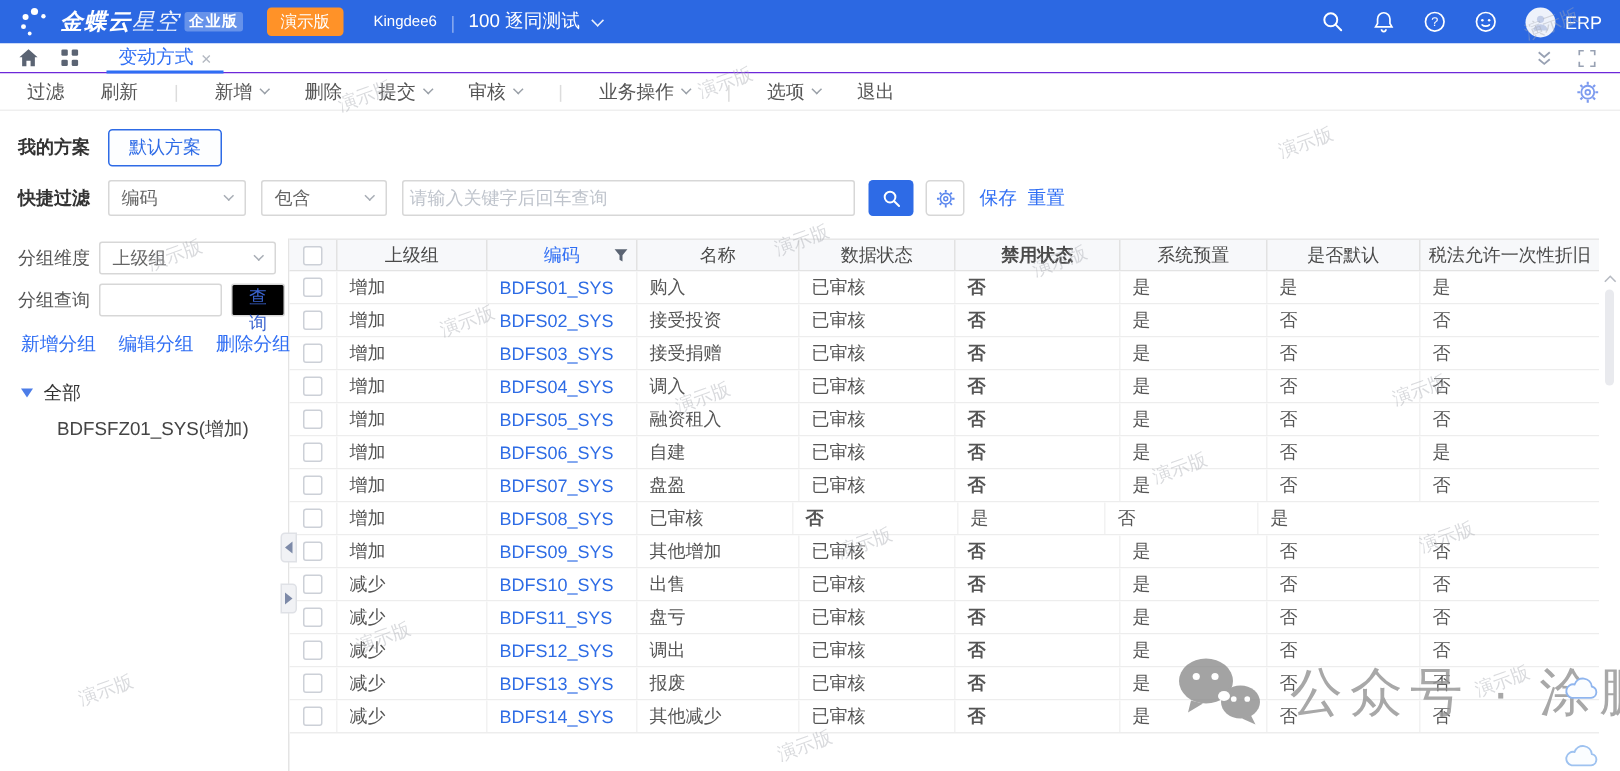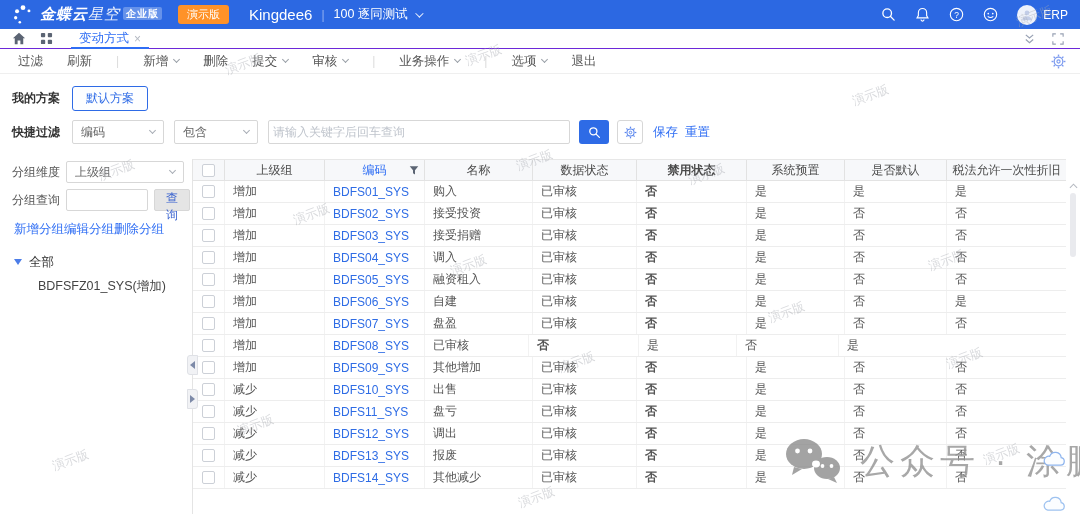--- a/index.html
+++ b/index.html
@@ -9,21 +9,21 @@
 
   
   .topbar { height:29px; background:#2c68e2; display:flex; align-items:center; padding:0 12px; }
   .logo-dots { width:22px; height:22px; margin-right:6px; }
   .brand { color:#fff; font-size:15px; font-style:italic; letter-spacing:1px; white-space:nowrap; }
   .brand .b-main { font-weight:bold; }
   .brand .b-sub { font-weight:normal; opacity:.92; }
   .edition-badge { background:rgba(255,255,255,.28); color:#fff; font-size:10px; font-style:normal;
     padding:1px 3px; border-radius:2px; margin-left:3px; vertical-align:2px;font-weight:bold; }
   .demo-badge { background:#ff9228; color:#fff; font-size:11px; padding:2px 9px; border-radius:3px; margin-left:16px; }
-  .tb-account { color:#fff; font-size:15px; margin-left:20px; }
+  .tb-account { color:#fff; font-size:10px; margin-left:20px; }
   .tb-pipe { color:rgba(255,255,255,.45); margin:0 9px; }
   .tb-org { color:#fff; font-size:12.5px; }
   .tb-caret { display:inline-block; width:6px; height:6px; border-right:1.4px solid #fff; border-bottom:1.4px solid #fff;
     transform:rotate(45deg) translateY(-2px); margin-left:7px; opacity:.9; }
   .topbar-right { margin-left:auto; display:flex; align-items:center; gap:19px; }
   .topbar-right svg { display:block; }
   .avatar-wrap { display:flex; align-items:center; gap:6px; }
   .avatar { width:20px; height:20px; border-radius:50%; background:#eef2fb; display:flex; align-items:center; justify-content:center; overflow:hidden; }
   .tb-user { color:#fff; font-size:12px; }
 
@@ -67,23 +67,23 @@
   .f-link { color:#2f6ef4; font-size:12.5px; margin-left:10px; cursor:pointer; }
 
   
   .body { display:flex; align-items:stretch; height:374px; padding-top:5px; position:relative; }
 
   .left-panel { width:193px; border-right:1px solid #e4e4e4; padding:2px 8px 0 12px; position:relative; flex:none; }
   .lp-row { display:flex; align-items:center; margin-bottom:6px; }
   .lp-label { color:#555; font-size:12px; margin-right:6px; white-space:nowrap; }
   .lp-sel { width:124px; height:22px; }
   .lp-input { width:82px; height:22px; border:1px solid #d7d7d7; border-radius:2px; font-family:inherit; font-size:12px; padding:0 5px; outline:none; }
-  .lp-query-btn { height:22px; margin-left:6px; padding:0 11px; background:#e5e5e5; border:1px solid #d7d7d7; border-radius:2px;
+  .lp-query-btn { height:22px; margin-left:6px; padding:0 11px; background:#000000; border:1px solid #d7d7d7; border-radius:2px;
     color:#3a63cf; font-size:12px; cursor:pointer; }
-  .lp-links { display:flex; margin:10px 0 12px 2px; }
+  .lp-links { display:flex; gap:15px; margin:10px 0 12px 2px; }
   .lp-link { color:#2f6ef4; font-size:12.5px; cursor:pointer; white-space:nowrap; }
   .tree-root { display:flex; align-items:center; gap:7px; color:#333; font-size:12.5px; margin:4px 0 0 2px; cursor:pointer; height:24px; }
   .tri-down { width:0; height:0; border-left:4.5px solid transparent; border-right:4.5px solid transparent; border-top:6px solid #4c7de8; }
   .tree-child { color:#444; font-size:12.5px; padding-left:26px; height:25px; display:flex; align-items:center; cursor:pointer; }
 
   .splitter-handle { position:absolute; right:-6px; width:11px; height:20px; background:#f1f2f5; border:1px solid #dfe1e6;
     display:flex; align-items:center; justify-content:center; cursor:pointer; z-index:5; }
   .sh-left { top:196px; border-radius:3px 0 0 3px; }
   .sh-right { top:230px; border-radius:0 3px 3px 0; }
   .tri-l { width:0; height:0; border-top:4px solid transparent; border-bottom:4px solid transparent; border-right:5px solid #7d8aa8; }

